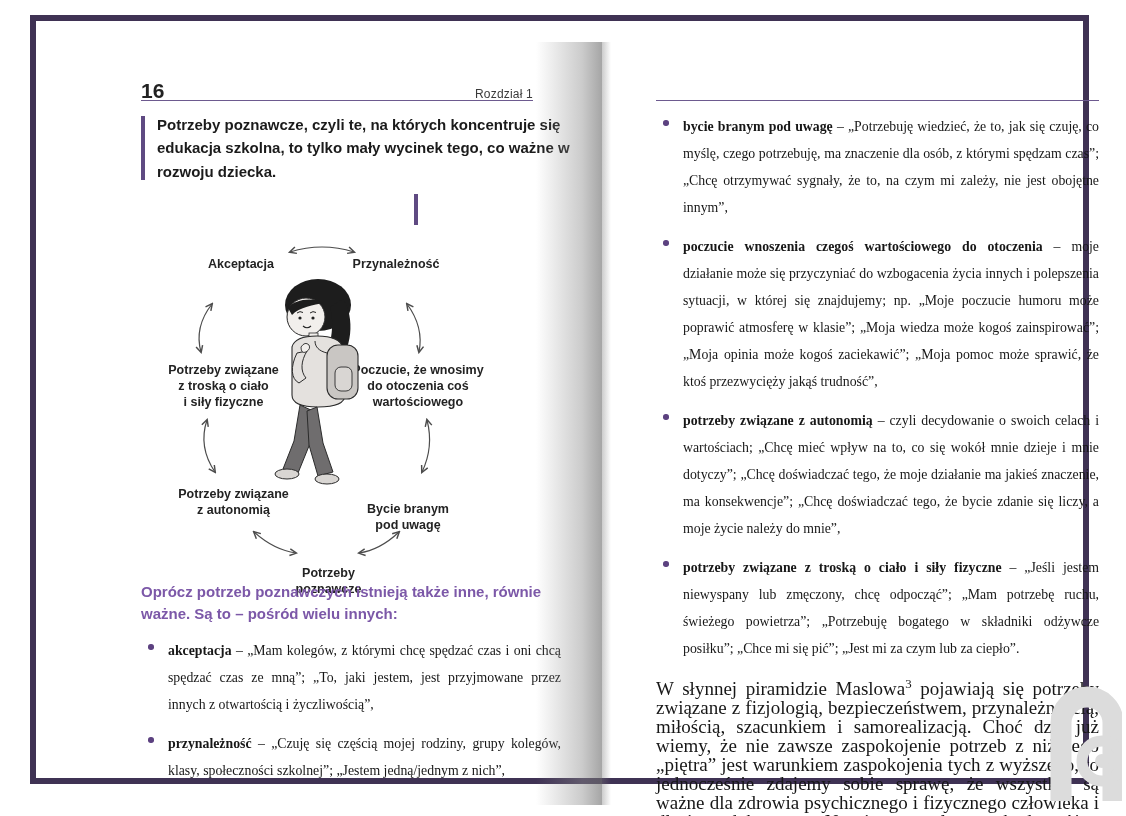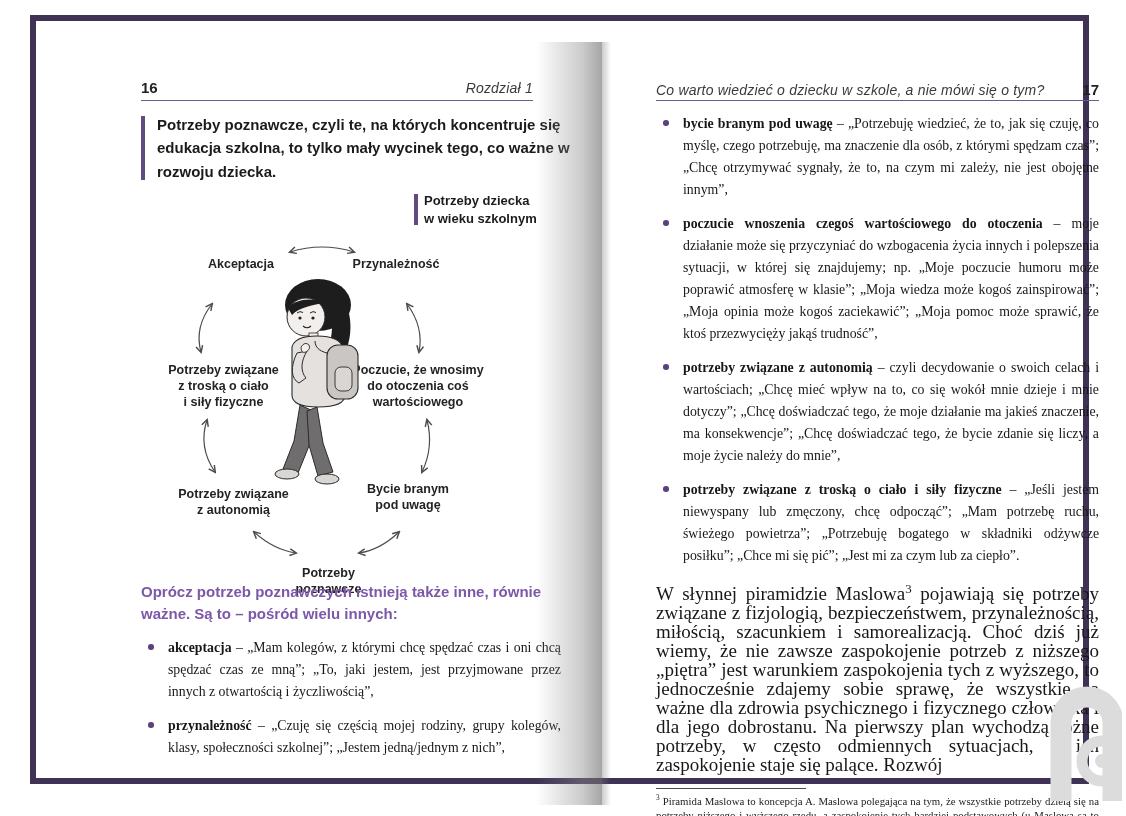--- a/index.html
+++ b/index.html
@@ -7,48 +7,48 @@
          font-family:"Liberation Sans",sans-serif;}
   .frame{position:absolute;left:30px;top:15px;width:1059px;height:769px;
          border:6px solid #3f3254;box-sizing:border-box;background:#fff;}
   .gutter{position:absolute;left:500px;top:21px;width:66px;height:763px;
           background:linear-gradient(to right,rgba(160,160,160,0) 0%,rgba(140,140,140,.45) 70%,rgba(110,110,110,.62) 100%);}
   .spine-right{position:absolute;left:566px;top:21px;width:9px;height:763px;
           background:linear-gradient(to right,rgba(120,120,120,.38),rgba(120,120,120,0));}
   .hdr{position:absolute;display:flex;justify-content:space-between;align-items:baseline;}
   .hdr-left{left:105px;top:58px;width:392px;}
   .hdr-right{left:620px;top:60px;width:443px;}
-  .pageno{font-weight:700;font-size:15px;color:#222;}
-  .runhead{font-size:14px;color:#3a3a3a;letter-spacing:.2px;font-style:italic;}
+  .pageno{font-weight:700;font-size:21px;color:#222;}
+  .runhead{font-size:12px;color:#3a3a3a;letter-spacing:.2px;}
   .hdr-rule{position:absolute;height:0;border-top:1.5px solid #6d5a8f;}
   .rule-left{left:105px;top:79px;width:392px;}
   .rule-right{left:620px;top:79px;width:443px;}
   .quote{position:absolute;left:121px;top:92px;width:434px;font-weight:700;font-size:15px;
          line-height:1.55;color:#1b1b1b;}
   .quote-bar{position:absolute;left:105px;top:95px;width:4px;height:64px;background:#5f4a82;}
   .cap-bar{position:absolute;left:378px;top:173px;width:3.5px;height:31px;background:#5f4a82;}
   .caption{position:absolute;left:388px;top:171px;font-weight:700;font-size:13px;line-height:1.35;
            color:#1c1c1c;white-space:pre-line;}
   .node{position:absolute;font-weight:700;font-size:12.5px;line-height:1.28;color:#232323;
         text-align:center;white-space:pre-line;}
   .n0{left:145px;top:235px;width:120px;}
   .n1{left:300px;top:235px;width:120px;}
   .n2{left:115px;top:341px;width:145px;}
   .n3{left:308px;top:341px;width:148px;}
   .n4{left:125px;top:465px;width:145px;}
-  .n5{left:302px;top:460px;width:140px;}
+  .n5{left:302px;top:480px;width:140px;}
   .n6{left:235px;top:510px;width:115px;margin-top:34px;}
   .arrows{position:absolute;left:0;top:0;pointer-events:none;}
   .girl{position:absolute;left:225px;top:252px;}
   .lead{position:absolute;left:105px;top:560px;width:428px;font-weight:700;font-size:15px;
         line-height:1.45;color:#7c58a8;}
   .serif{font-family:"Liberation Serif","DejaVu Serif",serif;}
   .bullets-left{position:absolute;left:105px;top:616px;width:420px;}
   .col-right{position:absolute;left:620px;top:92px;width:443px;}
-  .bullet{position:relative;padding-left:27px;margin-bottom:12px;font-size:13.8px;line-height:22px;
+  .bullet{position:relative;padding-left:27px;margin-bottom:12px;font-size:13.8px;line-height:27px;
           text-align:justify;color:#171717;}
   .dot{position:absolute;left:7px;top:7px;width:5.5px;height:5.5px;border-radius:50%;background:#5c4180;}
   .term{font-weight:700;}
   .para{margin-top:17px;font-size:19px;line-height:19px;text-align:justify;color:#171717;}
   .para sup,.fn sup{font-size:.68em;vertical-align:super;line-height:0;}
   .fn{margin-top:14px;}
   .fn-rule{width:150px;border-top:1px solid #4a4a4a;margin-bottom:5px;}
   .fn-text{font-size:10.8px;line-height:1.34;text-align:justify;color:#222;}
   .logo{position:absolute;left:1014px;top:650px;width:72px;height:130px;overflow:hidden;}
 </style>
@@ -61,22 +61,20 @@
     <div class="hdr hdr-left">
       <span class="pageno">16</span>
       <span class="runhead">Rozdział 1</span>
     </div>
     <div class="hdr-rule rule-left"></div>
 
     <div class="quote-bar"></div>
     <div class="quote">Potrzeby poznawcze, czyli te, na których koncentruje się edukacja szkolna, to tylko mały wycinek tego, co ważne w rozwoju dziecka.</div>
 
     <div class="cap-bar"></div>
-    <div class="caption">Potrzeby dziecka
-w wieku szkolnym</div>
 
     <div class="node n0">Akceptacja</div>
     <div class="node n1">Przynależność</div>
     <div class="node n2">Potrzeby związane
 z troską o ciało
 i siły fizyczne</div>
     <div class="node n3">Poczucie, że wnosimy
 do otoczenia coś
 wartościowego</div>
     <div class="node n4">Potrzeby związane
@@ -139,24 +137,20 @@
 
     <div class="bullets-left serif">
       <div class="bullet">
         <span class="dot"></span><span class="term">akceptacja</span><span> – „Mam kolegów, z którymi chcę spędzać czas i oni chcą spędzać czas ze mną”; „To, jaki jestem, jest przyjmowane przez innych z otwartością i życzliwością”,</span>
       </div>
       <div class="bullet">
         <span class="dot"></span><span class="term">przynależność</span><span> – „Czuję się częścią mojej rodziny, grupy kolegów, klasy, społeczności szkolnej”; „Jestem jedną/jednym z nich”,</span>
       </div>
     </div>
 
-    <div class="hdr hdr-right">
-      <span class="runhead">Co warto wiedzieć o dziecku w szkole, a nie mówi się o tym?</span>
-      <span class="pageno">17</span>
-    </div>
     <div class="hdr-rule rule-right"></div>
 
     <div class="col-right serif">
       <div class="bullet">
         <span class="dot"></span><span class="term">bycie branym pod uwagę</span><span> – „Potrzebuję wiedzieć, że to, jak się czuję, co myślę, czego potrzebuję, ma znaczenie dla osób, z którymi spędzam czas”; „Chcę otrzymywać sygnały, że to, na czym mi zależy, nie jest obojętne innym”,</span>
       </div>
       <div class="bullet">
         <span class="dot"></span><span class="term">poczucie wnoszenia czegoś wartościowego do otoczenia</span><span> – moje działanie może się przyczyniać do wzbogacenia życia innych i polepszenia sytuacji, w której się znajdujemy; np. „Moje poczucie humoru może poprawić atmosferę w klasie”; „Moja wiedza może kogoś zainspirować”; „Moja opinia może kogoś zaciekawić”; „Moja pomoc może sprawić, że ktoś przezwycięży jakąś trudność”,</span>
       </div>
       <div class="bullet">

